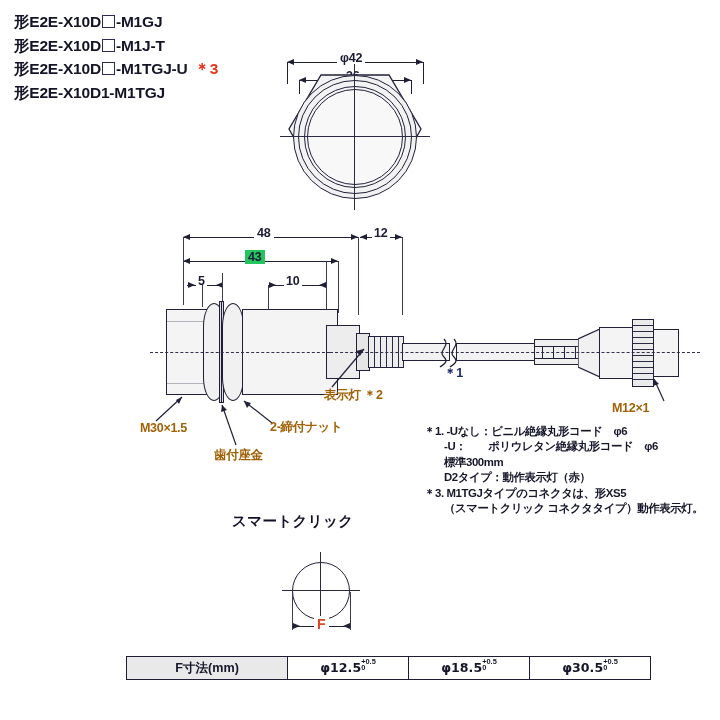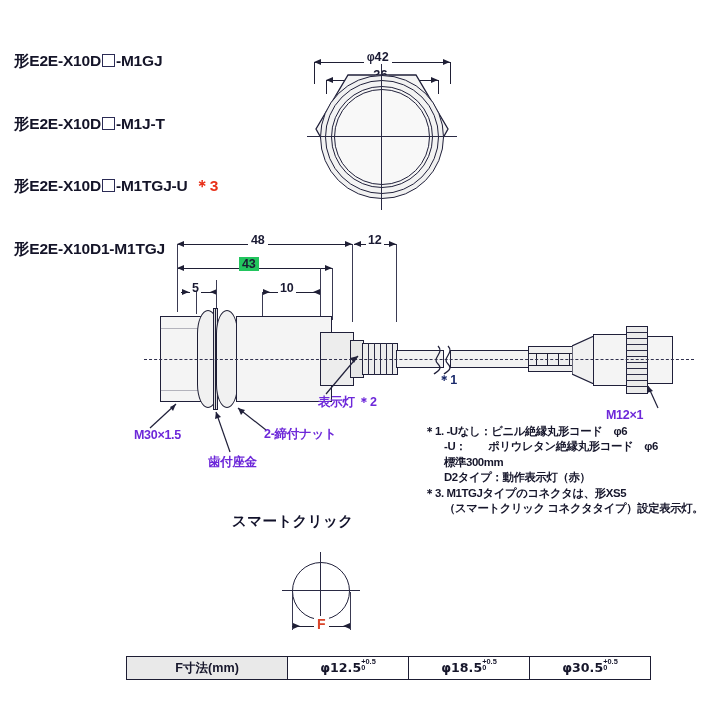--- a/index.html
+++ b/index.html
@@ -16,21 +16,20 @@
 
   
   #model-list{left:14px;top:10px;}
   .model-line{
     font-size:15.5px;
     line-height:23.5px;
     font-weight:700;
     letter-spacing:-0.2px;
     white-space:nowrap;
     color:#141428;
-    margin-top:39px;
   }
   .sqbox{
     display:inline-block;
     width:11px;height:11px;
     border:1.4px solid #2b2b55;
     vertical-align:-1px;
     margin:0 1px;
     background:#fff;
   }
   .ast-red{color:#e8311a;font-weight:700;}
@@ -45,39 +44,39 @@
     font-size:12.5px;
     font-weight:700;
     color:#1a1a33;
     white-space:nowrap;
     letter-spacing:-0.2px;
   }
   .lbl{
     position:absolute;
     font-size:12.5px;
     font-weight:700;
-    color:#6d28d9;
+    color:#a16207;
     white-space:nowrap;
     letter-spacing:-0.3px;
   }
   .arrow{position:absolute;width:0;height:0;}
   .ar-l{border-top:3px solid transparent;border-bottom:3px solid transparent;border-right:7px solid #1f1f35;}
   .ar-r{border-top:3px solid transparent;border-bottom:3px solid transparent;border-left:7px solid #1f1f35;}
 
   
-  #front-view{left:302px;top:18px;width:175px;height:200px;font-family:Liberation Mono, monospace;}
+  #front-view{left:275px;top:18px;width:175px;height:200px;}
   .circ{
     position:absolute;border-radius:50%;
     border:1.3px solid #20203a;
     box-sizing:border-box;
   }
   .ctr-line{position:absolute;background:#2a2a44;}
 
   
-  #side-view{left:144px;top:225px;width:560px;height:200px;margin-top:7px;}
+  #side-view{left:150px;top:225px;width:560px;height:200px;}
   .metal{
     position:absolute;
     background:#f4f4f4;
     border:1.3px solid #20203a;
     box-sizing:border-box;
   }
   .metal-d{
     position:absolute;
     background:#ededed;
     border:1.3px solid #20203a;
@@ -335,21 +334,21 @@
   </svg>
   <div class="lbl" style="left:462px;top:176px;">M12×1</div>
 </div>
 
 <div class="abs" id="notes">
   <div class="note-row">＊1. -Uなし：ビニル絶縁丸形コード　φ6</div>
   <div class="note-row note-ind">-U：　　ポリウレタン絶縁丸形コード　φ6</div>
   <div class="note-row note-ind2">標準300mm</div>
   <div class="note-row note-ind">D2タイプ：動作表示灯（赤）</div>
   <div class="note-row">＊3. M1TGJタイプのコネクタは、形XS5</div>
-  <div class="note-row note-ind">（スマートクリック コネクタタイプ）設定表示灯。</div>
+  <div class="note-row note-ind">（スマートクリック コネクタタイプ）動作表示灯。</div>
 </div>
 
 <div class="abs" id="mount-sec">
   <div class="sec-title" style="left:0px;top:0px;">スマートクリック</div>
 
   <div class="circ" style="left:60px;top:50px;width:58px;height:58px;border-color:#20203a;"></div>
 
   <div class="ctr-line" style="left:50px;top:78px;width:78px;height:1px;"></div>
   <div class="ctr-line" style="left:88px;top:40px;width:1px;height:78px;"></div>
 

